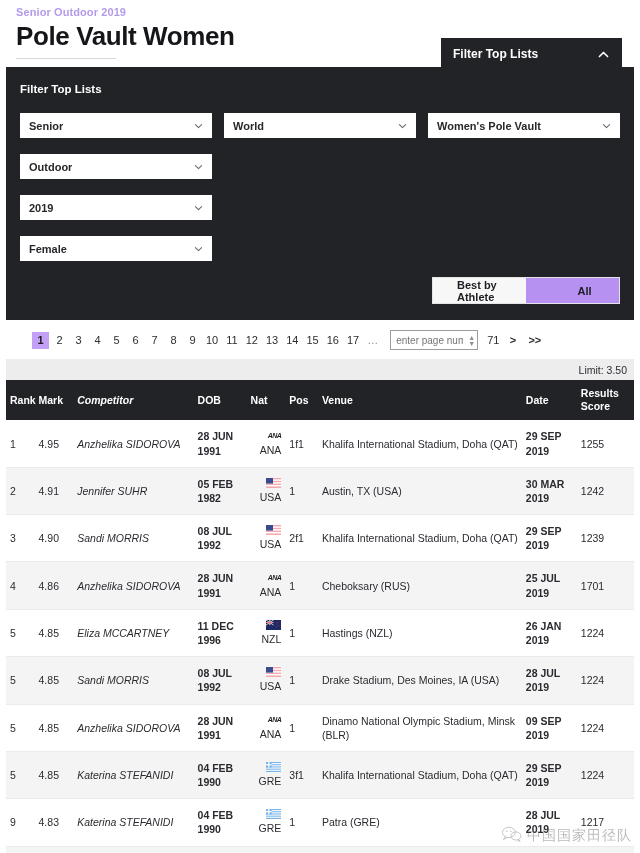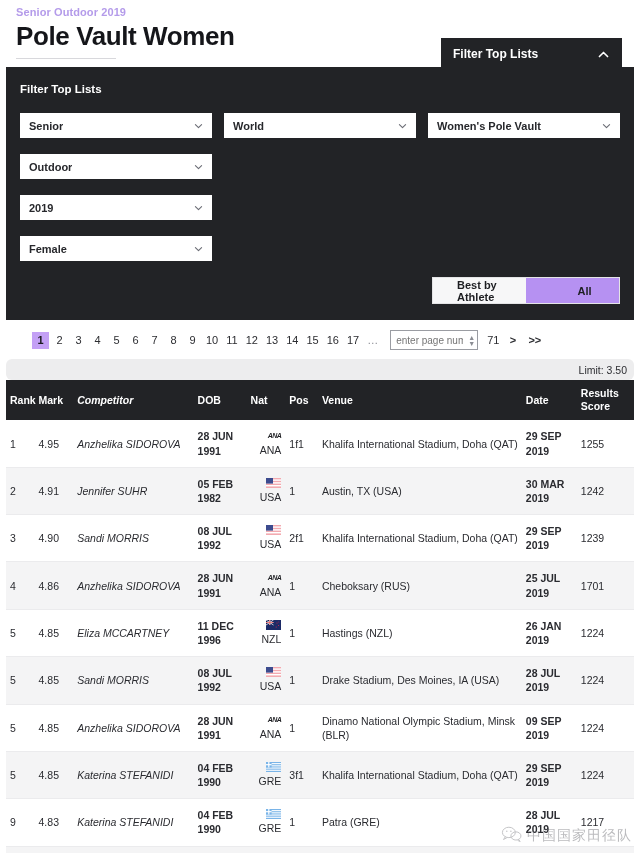--- a/index.html
+++ b/index.html
@@ -171,21 +171,20 @@
   .limit-bar {
     background: #ededee;
     height: 21px;
     display: flex;
     align-items: center;
     justify-content: flex-end;
     padding-right: 7px;
     font-size: 10.5px;
     color: #2d2e32;
     margin: 0 6px;
-    border-radius: 6px;
   }
 
   
   .tbl { width: 628px; margin: 0 6px; border-collapse: collapse; table-layout: fixed; }
   .tbl thead th {
     background: #222326;
     color: #ffffff;
     font-size: 10.5px;
     font-weight: 600;
     text-align: left;

